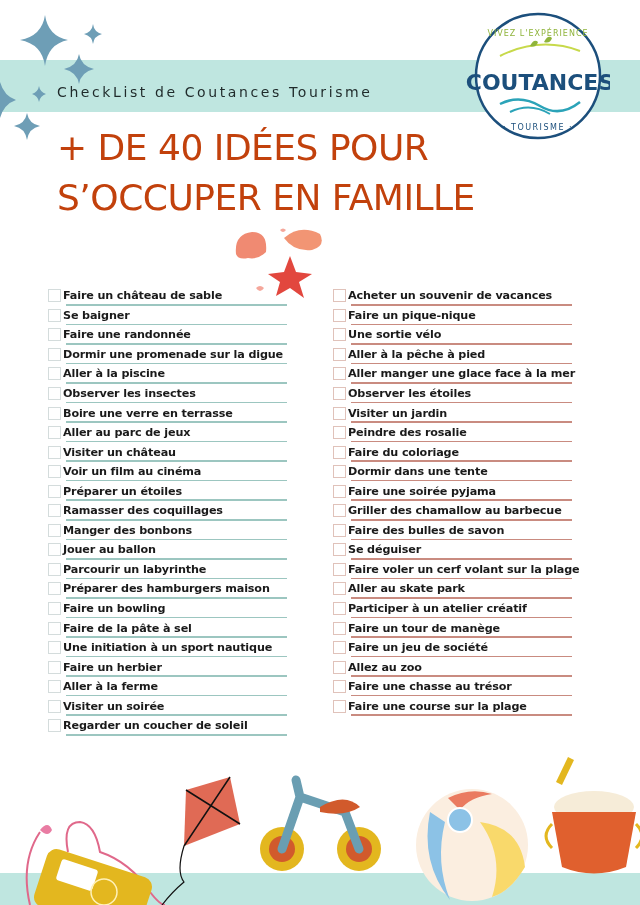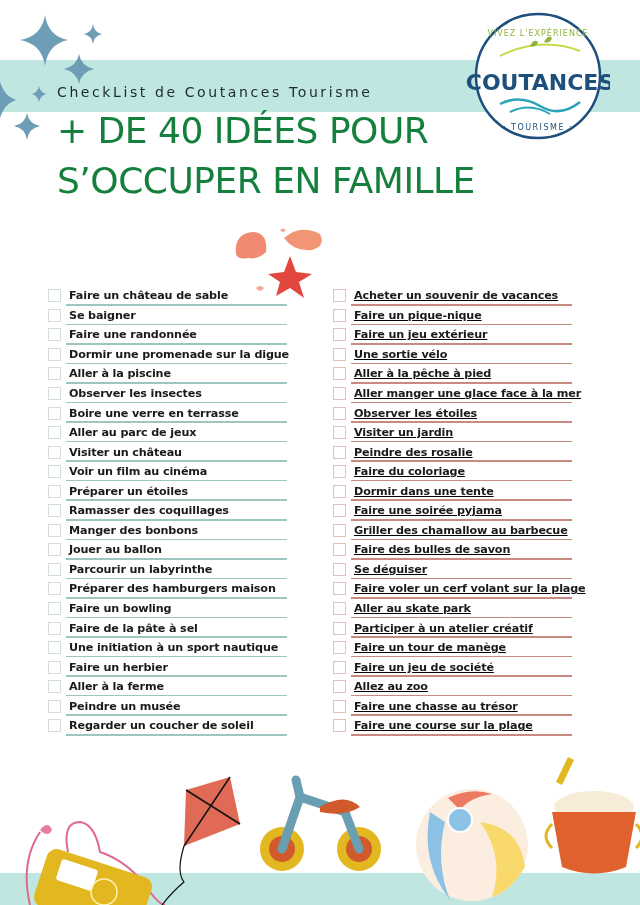--- a/index.html
+++ b/index.html
@@ -1,31 +1,31 @@
 <!DOCTYPE html>
 <html><head>
 <meta charset="utf-8">
 <style>
   html, body { margin:0; padding:0; }
   body { width:640px; height:905px; position:relative; overflow:hidden; background:#ffffff; font-family:"DejaVu Sans", sans-serif; }
   .band { position:absolute; left:0; width:640px; background:#bfe6e0; }
   .band-top { top:60px; height:52px; }
   .band-bottom { top:873px; height:32px; }
   .subtitle { position:absolute; left:57px; top:84px; font-family:"DejaVu Sans", sans-serif; font-size:14px; letter-spacing:2.6px; color:#1f2a2a; font-weight:normal; }
-  .title { position:absolute; left:57px; top:106px; font-family:"DejaVu Sans", sans-serif; font-weight:normal; font-size:36px; line-height:50px; color:#15803d; letter-spacing:-0.5px; }
+  .title { position:absolute; left:57px; top:123px; font-family:"DejaVu Sans", sans-serif; font-weight:normal; font-size:36px; line-height:50px; color:#c2410c; letter-spacing:-0.5px; }
   .logo { position:absolute; left:460px; top:6px; width:150px; height:140px; }
   .sparkles { position:absolute; left:0; top:0; width:120px; height:140px; }
   .shells { position:absolute; left:228px; top:226px; width:110px; height:78px; }
   .col { position:absolute; top:286px; width:260px; }
   .col-left { left:48px; }
-  .col-right { left:333px;text-decoration:underline; }
+  .col-right { left:333px; }
   .item { position:relative; height:19.55px; display:flex; align-items:center; }
   .cb { width:13px; height:13px; border:1.4px solid #d4dcdc; box-sizing:border-box; flex:none; background:#fff; }
   .col-right .cb { border-color:#e0c2ba; }
-  .lbl { margin-left:8px; font-family:"DejaVu Sans", sans-serif; font-weight:bold; font-size:11.2px; color:#1a1a1a; white-space:nowrap; letter-spacing:-0.15px; }
+  .lbl { margin-left:2px; font-family:"DejaVu Sans", sans-serif; font-weight:bold; font-size:11.2px; color:#1a1a1a; white-space:nowrap; letter-spacing:-0.15px; }
   .line { position:absolute; left:18px; bottom:0; height:1.6px; width:221px; background:#9cc6c0; }
   .col-right .line { background:#c98b80; }
   .illus { position:absolute; top:752px; left:0; width:640px; height:153px; }
 </style>
 </head>
 <body>
 
 <div class="band band-top"></div>
 <div class="band band-bottom"></div>
 
@@ -168,44 +168,39 @@
       <span class="lbl">Faire un herbier</span>
       <span class="line"></span>
     </div>
   <div class="item">
       <span class="cb"></span>
       <span class="lbl">Aller à la ferme</span>
       <span class="line"></span>
     </div>
   <div class="item">
       <span class="cb"></span>
-      <span class="lbl">Peindre un musée</span>
+      <span class="lbl">Visiter un soirée</span>
       <span class="line"></span>
     </div>
   <div class="item">
       <span class="cb"></span>
       <span class="lbl">Regarder un coucher de soleil</span>
       <span class="line"></span>
     </div>
 </div>
 
 <div class="col col-right">
   <div class="item">
       <span class="cb"></span>
       <span class="lbl">Acheter un souvenir de vacances</span>
       <span class="line"></span>
     </div>
   <div class="item">
       <span class="cb"></span>
       <span class="lbl">Faire un pique-nique</span>
-      <span class="line"></span>
-    </div>
-  <div class="item">
-      <span class="cb"></span>
-      <span class="lbl">Faire un jeu extérieur</span>
       <span class="line"></span>
     </div>
   <div class="item">
       <span class="cb"></span>
       <span class="lbl">Une sortie vélo</span>
       <span class="line"></span>
     </div>
   <div class="item">
       <span class="cb"></span>
       <span class="lbl">Aller à la pêche à pied</span>

